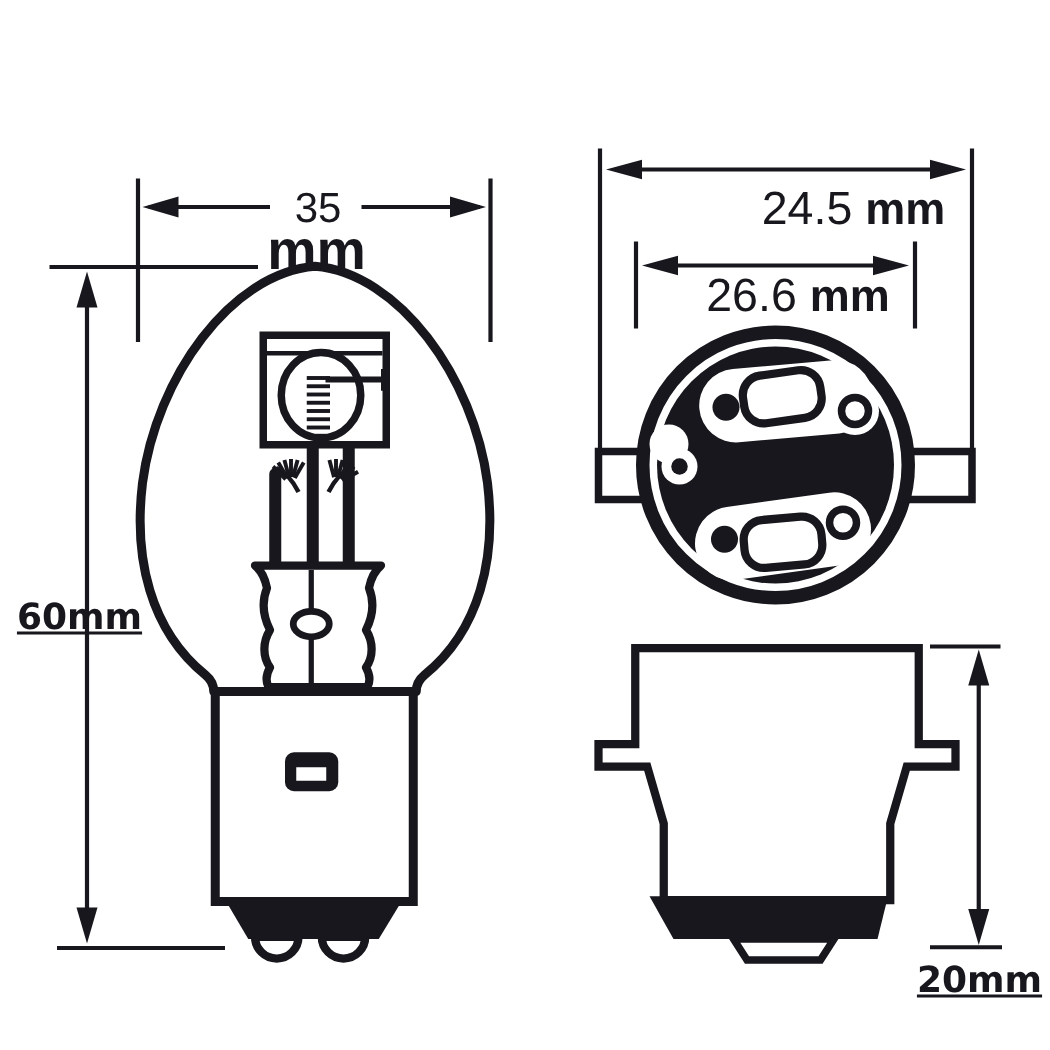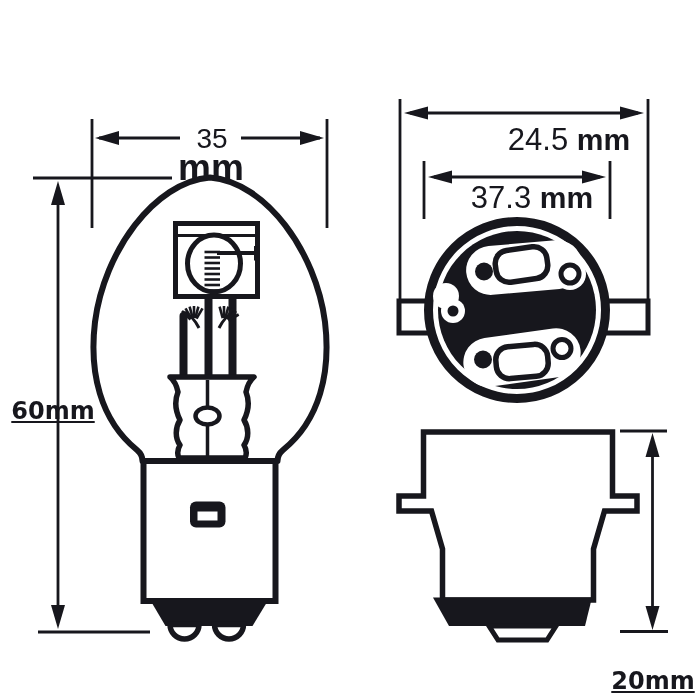--- a/index.html
+++ b/index.html
@@ -201,19 +201,19 @@
 <div class="lbl lbl-35u" style="left:211px;top:167px;">mm</div>
 
 <div class="lbl lbl-bold" style="left:53px;top:411px;">60mm</div>
 
 <div class="lbl lbl-dim" style="left:533px;top:139px;margin-left:36px;">
   <span>24.5</span>
   <b>mm</b>
 </div>
 
 <div class="lbl lbl-dim" style="left:532px;top:197px;">
-  <span>37.3</span>
+  <span>26.6</span>
   <b>mm</b>
 </div>
 
-<div class="lbl lbl-bold" style="left:653px;top:653px;margin-top:28px;">20mm</div>
+<div class="lbl lbl-bold" style="left:653px;top:653px;">20mm</div>
 
 </div>
 
 </body></html>

